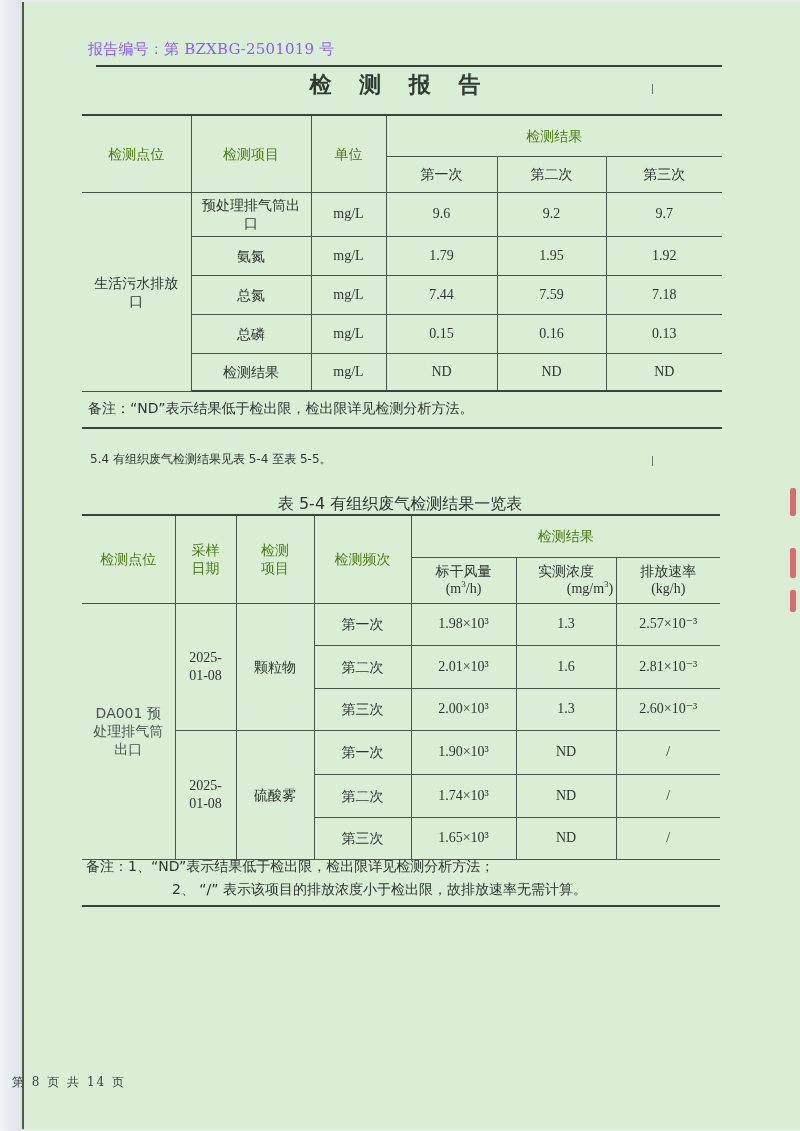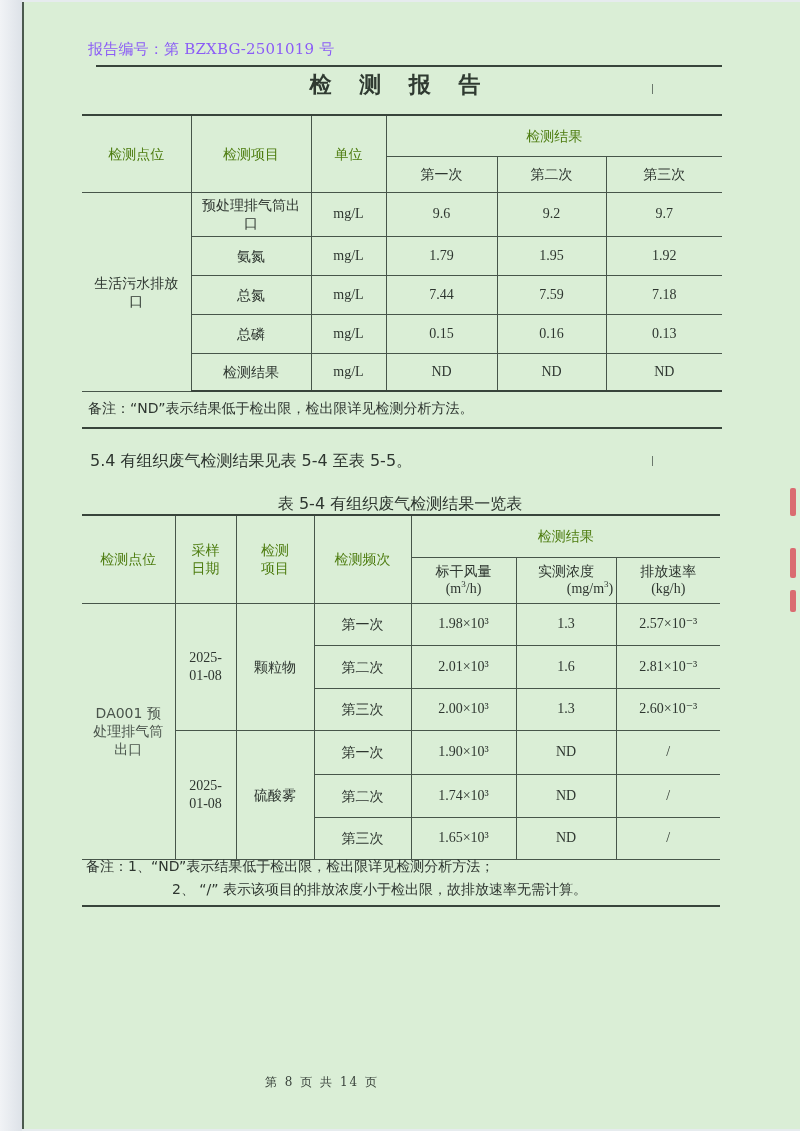--- a/index.html
+++ b/index.html
@@ -45,29 +45,29 @@
     table.grid tr.lastrow td { border-bottom: 2px solid #38443b; }
     .hdr { font-family: "DejaVu Sans", "Liberation Sans", sans-serif; font-size: 14px; color: #4d7c0f; }
     .cjk { font-family: "DejaVu Sans", "Liberation Sans", sans-serif; font-size: 14px; }
     sup { font-size: 9px; line-height: 0; }
 
     .note {
       font-size: 14px; color: #2e3630;
       font-family: "DejaVu Sans", "Liberation Sans", sans-serif;
     }
     .section {
-      left: 90px; top: 451px; font-size: 16px; color: #2e3630;
+      left: 90px; top: 451px; font-size: 12px; color: #2e3630;
       font-family: "DejaVu Sans", "Liberation Sans", sans-serif;
     }
     .caption {
       left: 0; width: 800px; text-align: center; top: 494px; font-size: 16px;
       font-family: "DejaVu Sans", "Liberation Sans", sans-serif; color: #2e3630;
     }
     .footer {
-      left: 2px; width: 640px; text-align: center; top: 1074px; font-size: 12px;
+      left: 12px; width: 640px; top: 1074px; font-size: 12px;
       font-family: "DejaVu Serif", serif; color: #3a433c; letter-spacing: 2px;
     }
     .stamp {
       position: absolute; left: 790px; width: 6px; background: #d9555f; border-radius: 2px; opacity: 0.85;
     }
   </style>
 </head>
 <body>
 
 <div class="left-strip"></div>

